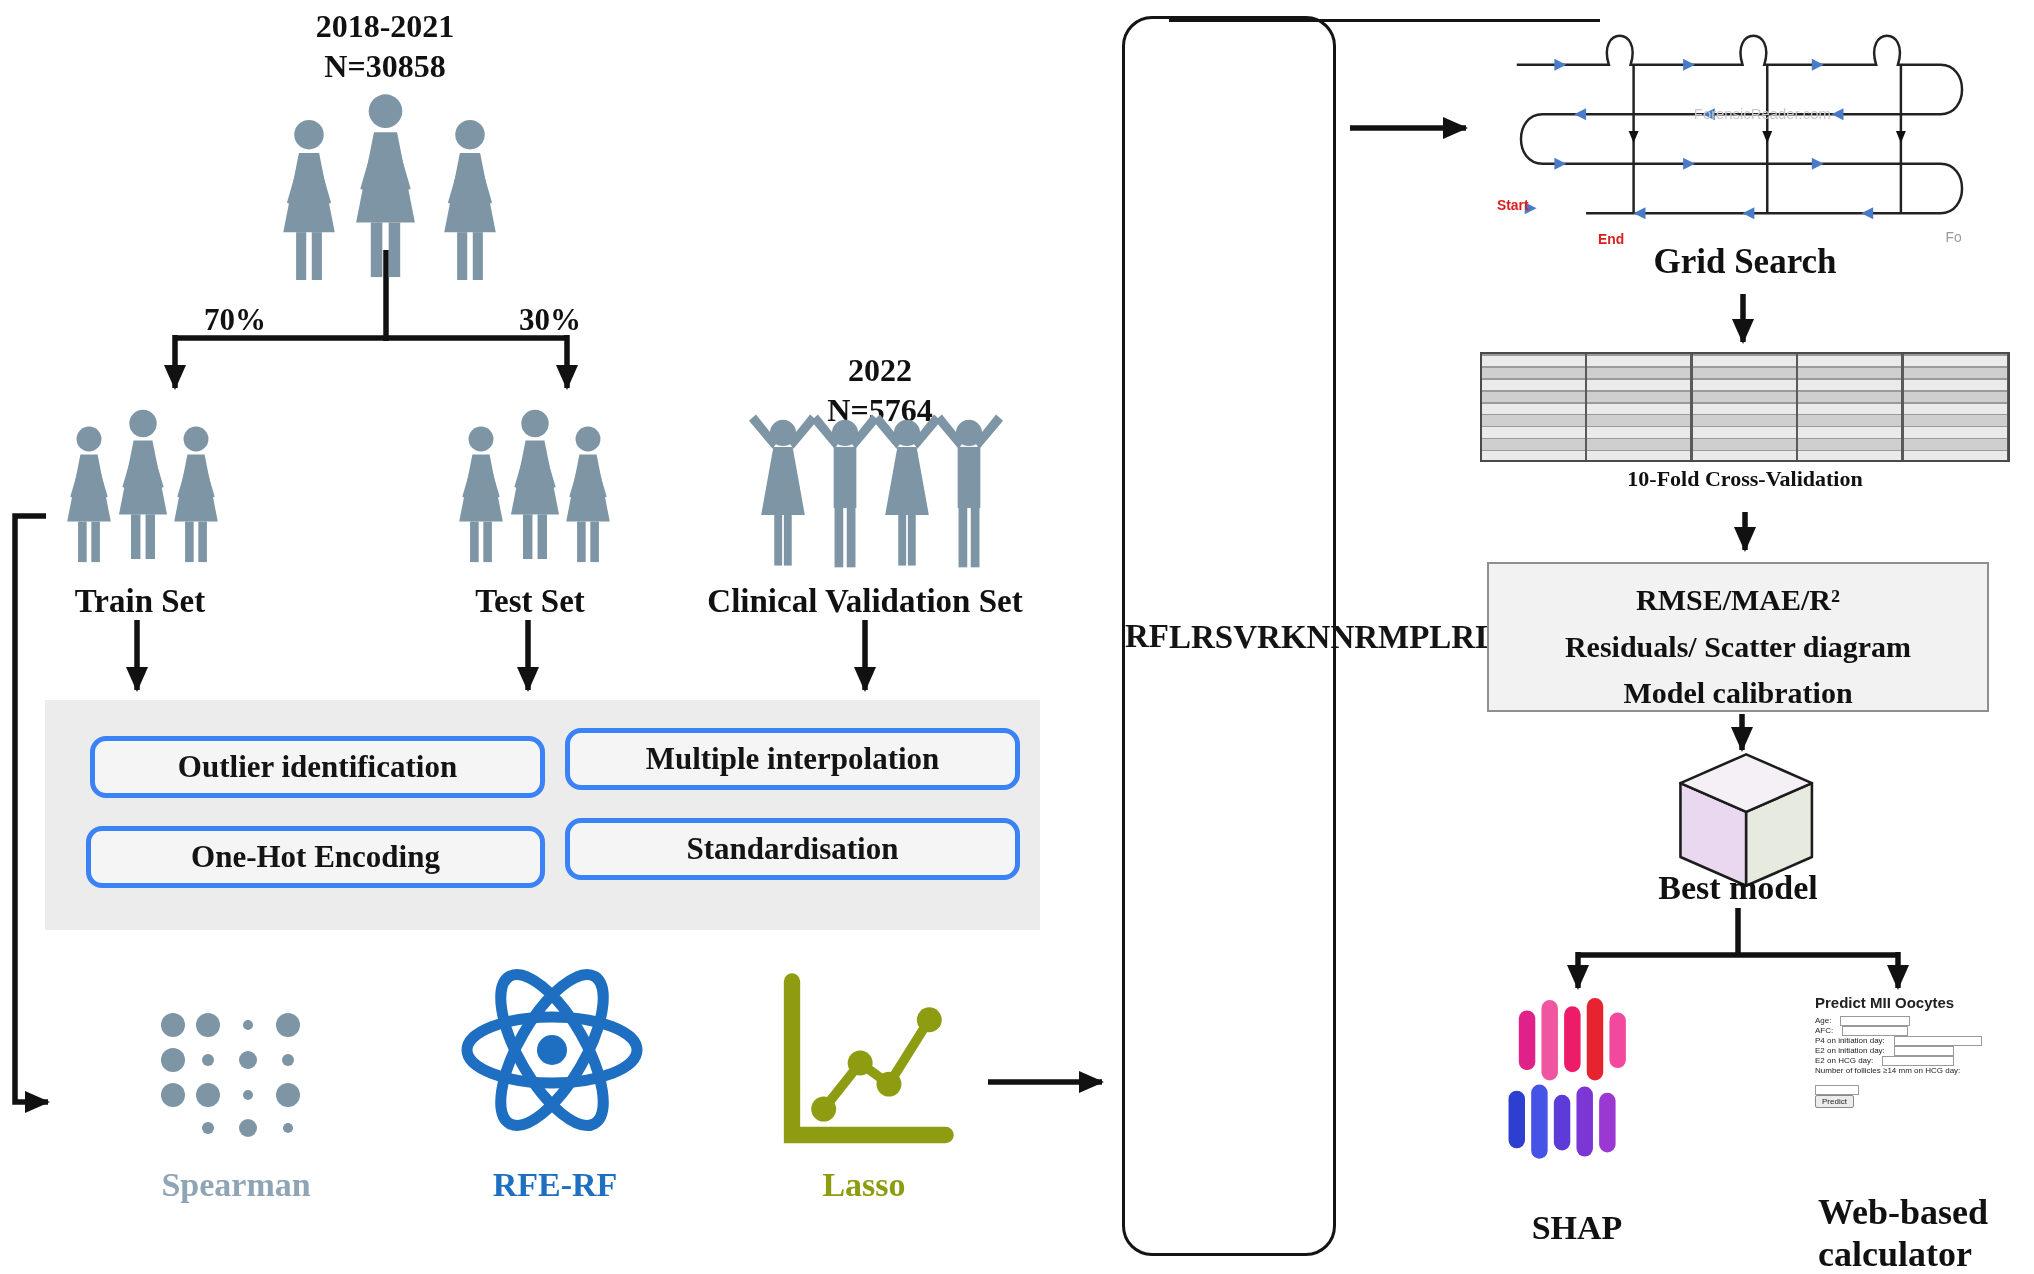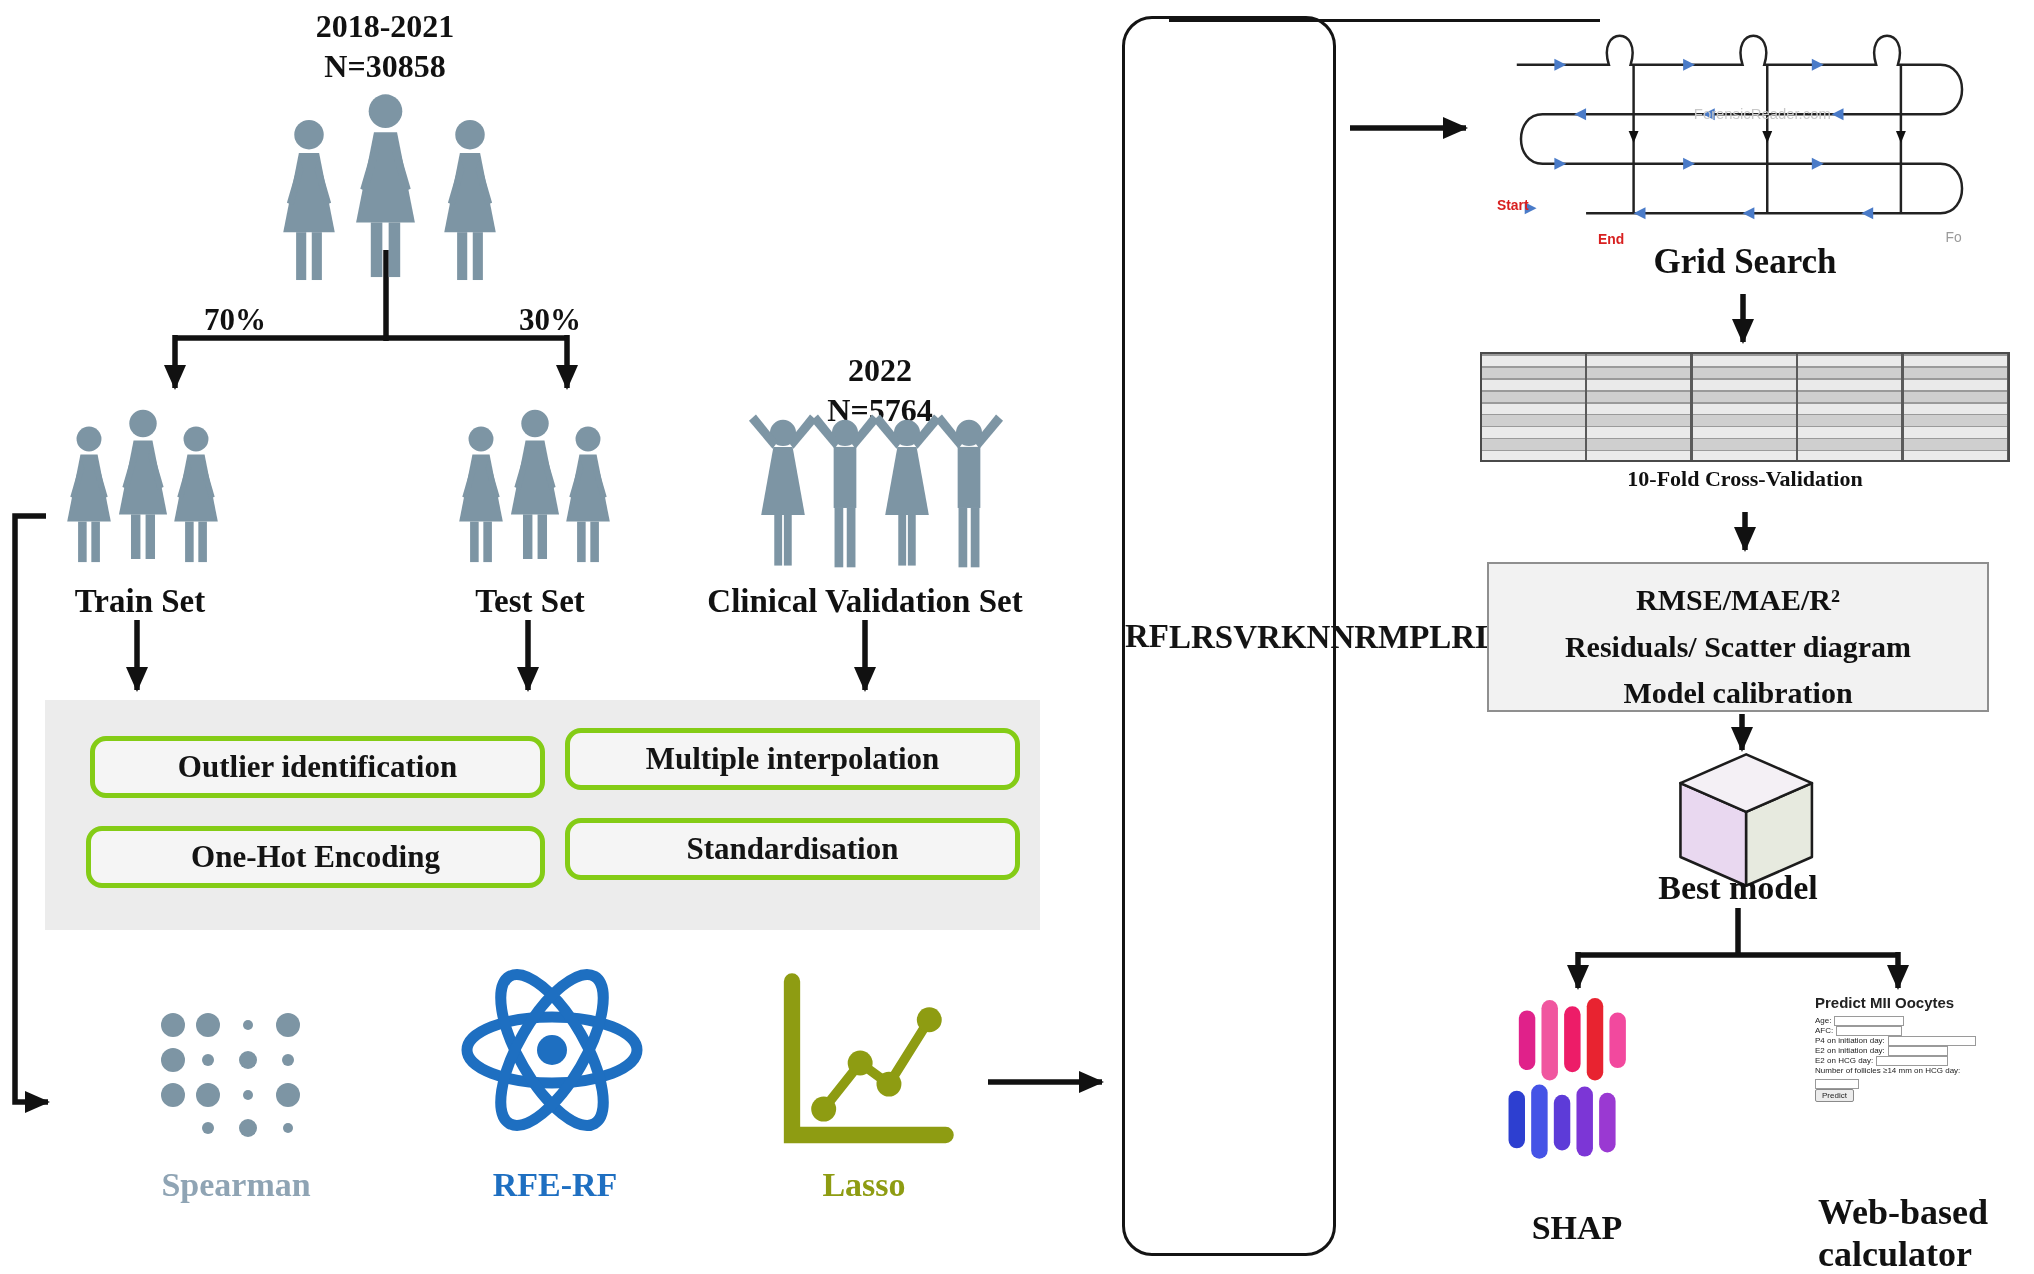--- a/index.html
+++ b/index.html
@@ -7,21 +7,21 @@
     position:relative;width:2034px;height:1274px;background:#ffffff;overflow:hidden;
     font-family:"Liberation Serif","DejaVu Serif",serif;color:#111;
   }
   .abs{position:absolute;}
   .lbl{position:absolute;font-weight:bold;color:#111;text-align:center;line-height:1.15;}
   .fig{color:var(--figure,#7d95a4);}
   .chipbox{
     position:absolute;background:#ececec;
   }
   .chip{
-    position:absolute;background:#f5f5f5;border:5px solid #84cc16;border-radius:16px;
+    position:absolute;background:#f5f5f5;border:5px solid #3b82f6;border-radius:16px;
     display:flex;align-items:center;justify-content:center;
     font-weight:bold;font-size:31px;color:#141414;box-sizing:border-box;
   }
   .model-stack{
     position:absolute;border:3.5px solid #141414;border-radius:30px;background:#fff;
     display:flex;box-sizing:border-box;
   }
   .model-cell{
     flex:1;display:flex;align-items:center;justify-content:center;
     font-weight:bold;font-size:33px;color:#141414;
@@ -35,21 +35,21 @@
   }
   .eval-box{
     position:absolute;background:#f2f2f2;border:2px solid #8f8f8f;box-sizing:border-box;
     text-align:center;font-weight:bold;font-size:30px;line-height:1.55;padding-top:13px;
   }
   .calc{
     position:absolute;background:#ffffff;color:#222;
     font-family:"Liberation Sans","DejaVu Sans",sans-serif;
   }
   .calc-title{font-size:15px;font-weight:bold;margin:2px 0 5px 0;}
-  .calc-row{font-size:8px;margin:0 0;display:flex;align-items:center;gap:3px;flex-wrap:wrap;line-height:1.2;}
+  .calc-row{font-size:8px;margin:0 0;display:flex;align-items:center;gap:9px;flex-wrap:wrap;line-height:1.2;}
   .calc-input{display:inline-block;height:10px;border:1px solid #9a9a9a;background:#fff;box-sizing:border-box;}
   .calc-btn{display:inline-block;font-size:8px;border:1px solid #8a8a8a;background:#ececec;padding:1px 6px;border-radius:2px;}
 </style>
 </head>
 <body>
 
 <div id="canvas">
 
   <svg width="0" height="0" style="position:absolute" aria-hidden="true">
     <defs>

